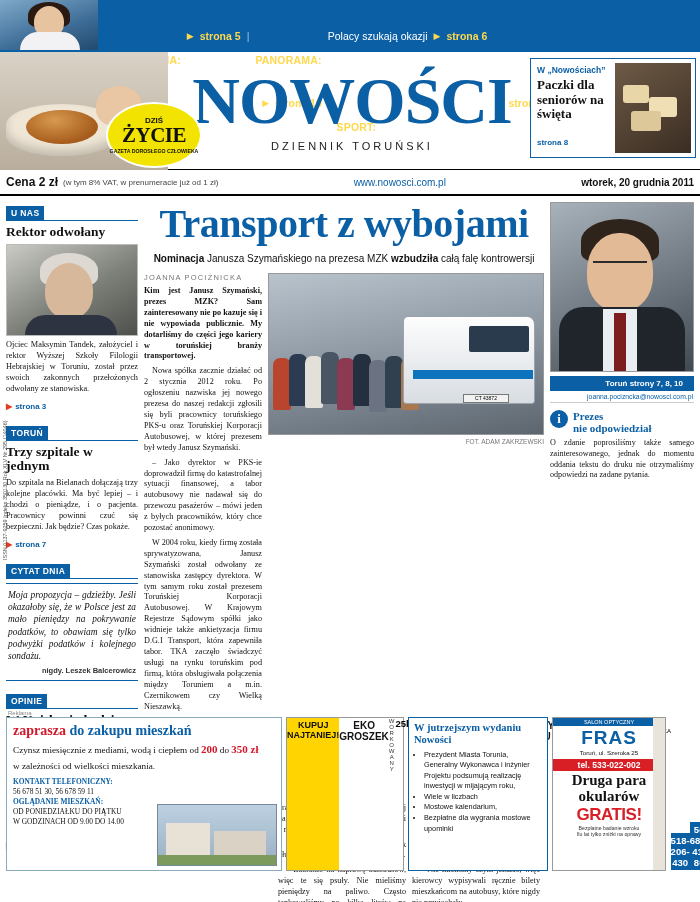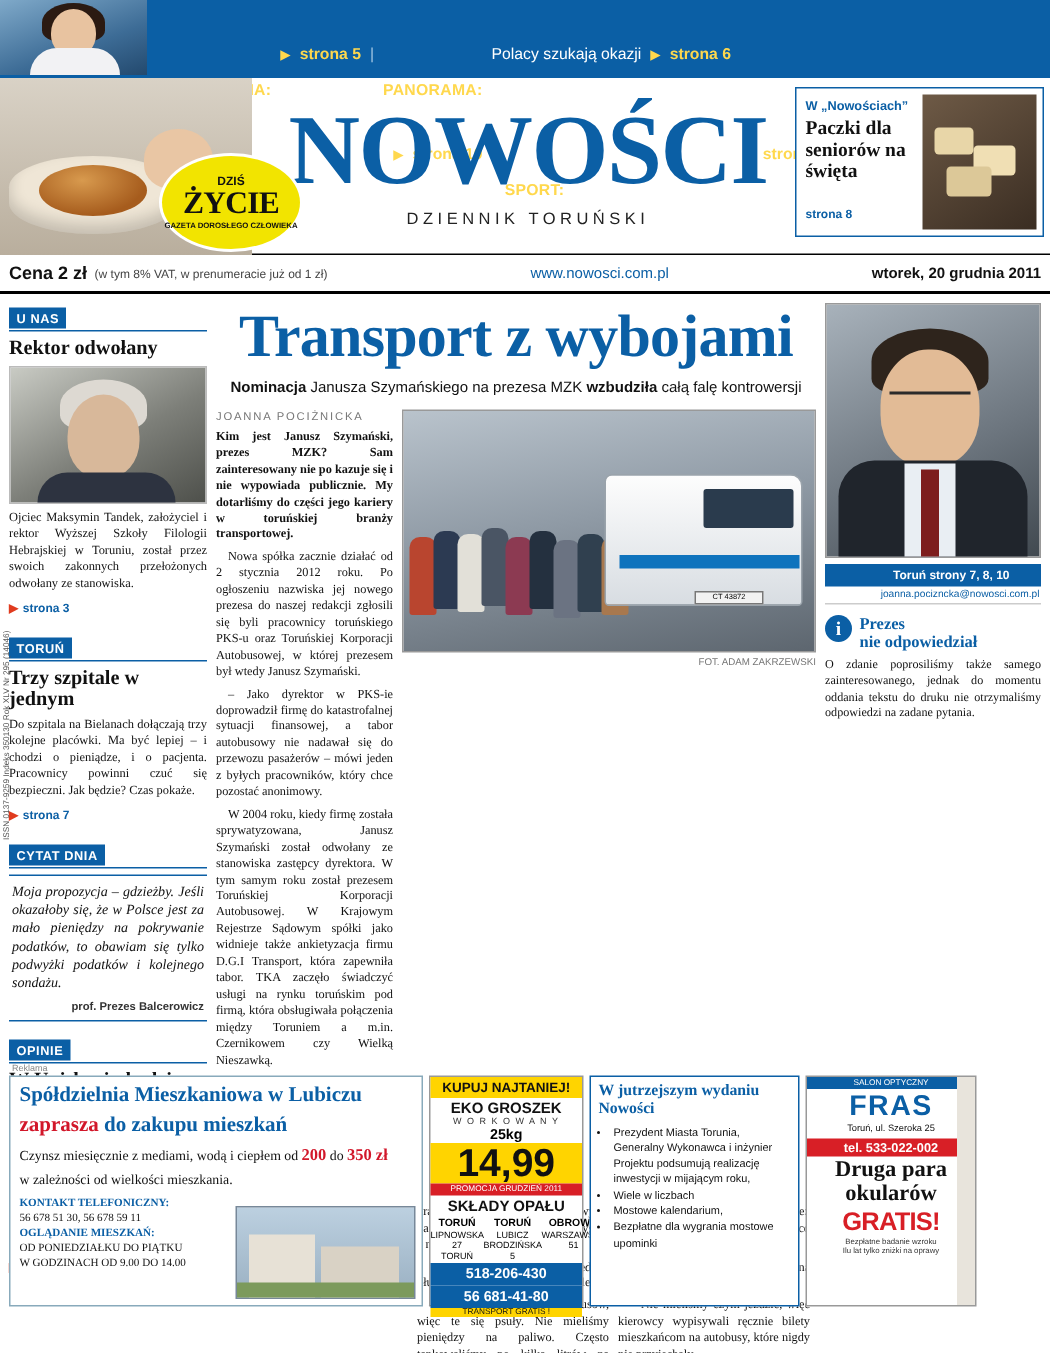--- a/index.html
+++ b/index.html
@@ -234,21 +234,21 @@
     position:relative; overflow:hidden;
   }
   .rp-face { position:absolute; left:36px; top:30px; width:66px; height:78px; background:#e2bb96; border-radius:48% 48% 44% 44%; }
   .rp-hair { position:absolute; left:30px; top:16px; width:78px; height:44px; background:#2e241c; border-radius:50% 50% 24% 24%; }
   .rp-glasses { position:absolute; left:42px; top:58px; width:54px; height:10px; border-top:2px solid #2b2b2b; }
   .rp-suit { position:absolute; left:8px; top:104px; width:126px; height:66px; background:#20252c; border-radius:24px 24px 0 0; }
   .rp-shirt { position:absolute; left:52px; top:106px; width:34px; height:64px; background:#e9eef3; }
   .rp-tie { position:absolute; left:63px; top:110px; width:12px; height:60px; background:#7d1d1d; }
   .right-toruń {
     background:#0b5fa5; color:#fff; font-family:"Liberation Sans",sans-serif;
-    font-size:8px; font-weight:bold; text-align:right; padding:3px 21px; margin-top:4px;
+    font-size:8px; font-weight:bold; text-align:right; padding:3px 11px; margin-top:4px;
   }
   .right-mail {
     font-family:"Liberation Sans",sans-serif; font-size:6.8px; color:#0b5fa5;
     text-align:right; padding:2px 1px; border-bottom:1px solid #ccc;
   }
   .info-box { display:flex; gap:5px; margin-top:7px; align-items:flex-start; }
   .info-i {
     width:18px; height:18px; background:#0b5fa5; color:#fff; border-radius:50%;
     font-family:"Liberation Serif",serif; font-weight:bold; font-size:13px;
     display:flex; align-items:center; justify-content:center; flex:0 0 18px;
@@ -269,21 +269,21 @@
   .ad1-title .red { color:#d2172a; }
   .ad1-sub { font-family:"Liberation Serif",serif; font-size:9.2px; padding:4px 6px 0 6px; line-height:1.3; color:#111; }
   .ad1-sub .big { color:#d2172a; font-weight:bold; font-size:11px; }
   .ad1-tel { font-family:Liberation Serif, serif; font-size:7.4px; padding:4px 6px 0 6px; line-height:1.35; color:#111; }
   .ad1-tel b { color:#0b5fa5; }
   .ad1-img { position:absolute; right:4px; bottom:4px; width:120px; height:62px; background:linear-gradient(180deg,#bcd0e0,#9ab0c2); border:1px solid #789; }
   .ad1-img .bldg { position:absolute; left:8px; bottom:0; width:44px; height:42px; background:#e7e1d6; }
   .ad1-img .bldg2 { position:absolute; left:56px; bottom:0; width:52px; height:34px; background:#d9d2c5; }
   .ad1-img .grass { position:absolute; left:0; bottom:0; width:100%; height:10px; background:#7c9a5c; }
 
-  .ad2 { width:103px; border:1px solid #999; background:#fff; display:flex; flex-direction:column; }
+  .ad2 { width:118px; border:1px solid #999; background:#fff; display:flex; flex-direction:row; }
   .ad2-top { background:#ffd400; text-align:center; padding:2px 0; font-family:"Liberation Sans",sans-serif; font-size:9px; font-weight:bold; color:#111; }
   .ad2-sub { text-align:center; font-family:"Liberation Sans",sans-serif; font-size:6px; color:#333; letter-spacing:1px; }
   .ad2-kg { text-align:center; font-family:"Liberation Sans",sans-serif; font-size:9.5px; font-weight:bold; }
   .ad2-price { background:#ffd400; text-align:center; font-family:"Liberation Sans",sans-serif; font-size:26px; font-weight:bold; color:#111; line-height:1.05; }
   .ad2-mid { text-align:center; font-family:"Liberation Sans",sans-serif; font-size:5.5px; background:#d81f26; color:#fff; padding:1px 0; }
   .ad2-brand { text-align:center; font-family:"Liberation Sans",sans-serif; font-size:10px; font-weight:bold; color:#111; margin-top:2px; }
   .ad2-cols { display:flex; font-family:"Liberation Sans",sans-serif; font-size:6px; text-align:center; line-height:1.2; margin-top:2px; }
   .ad2-cols > div { flex:1; }
   .ad2-cols b { font-size:7px; }
   .ad2-phone { background:#0b5fa5; color:#fff; text-align:center; font-family:"Liberation Sans",sans-serif; font-size:9.5px; font-weight:bold; padding:2px 0; margin-top:auto; }
@@ -407,21 +407,21 @@
           <span class="chip-tri">▶</span>
           <span>strona 7</span>
         </div>
       </div>
 
       <div class="left-block">
         <div class="sec-head">CYTAT DNIA</div>
         <div class="sec-rule"></div>
         <div class="quote-box">
           <div class="quote-text">Moja propozycja – gdzieżby. Jeśli okazałoby się, że w Polsce jest za mało pieniędzy na pokrywanie podatków, to obawiam się tylko podwyżki podatków i kolejnego sondażu.</div>
-          <div class="quote-author">prof. Prezes Balcerowicz</div>
+          <div class="quote-author">nigdy. Leszek Balcerowicz</div>
         </div>
       </div>
 
       <div class="left-block">
         <div class="sec-head">OPINIE</div>
         <div class="sec-rule"></div>
         <div class="left-head">W Unisławiu będzie strefa?</div>
         <div class="left-body">W Unisławiu na terenach po byłej cukrowni władze chcą utworzyć strefę ekonomiczną. Gdy w ubiegłym roku ukonstytuowała się nowa Rada Gminy, pomyśleliśmy, że trzeba z tym nieczynnym zakładem coś zrobić – mówi Jakub Danielewski, wójt gminy Unisław.</div>
         <div class="page-chip">
           <span class="chip-tri">▶</span>
@@ -522,21 +522,20 @@
         </div>
       </div>
       <div class="info-text">O zdanie poprosiliśmy także samego zainteresowanego, jednak do momentu oddania tekstu do druku nie otrzymaliśmy odpowiedzi na zadane pytania.</div>
     </div>
   </div>
 
   <div class="adlabel">Reklama</div>
   <div class="ads">
 
     <div class="ad1">
-      <div class="ad1-title">Spółdzielnia Mieszkaniowa w Lubiczu</div>
       <div class="ad1-title">
         <span class="red">zaprasza</span>
         <span>do zakupu mieszkań</span>
       </div>
       <div class="ad1-sub">
         <span>Czynsz miesięcznie z mediami, wodą i ciepłem od</span>
         <span class="big">200</span>
         <span>do</span>
         <span class="big">350 zł</span>
       </div>

